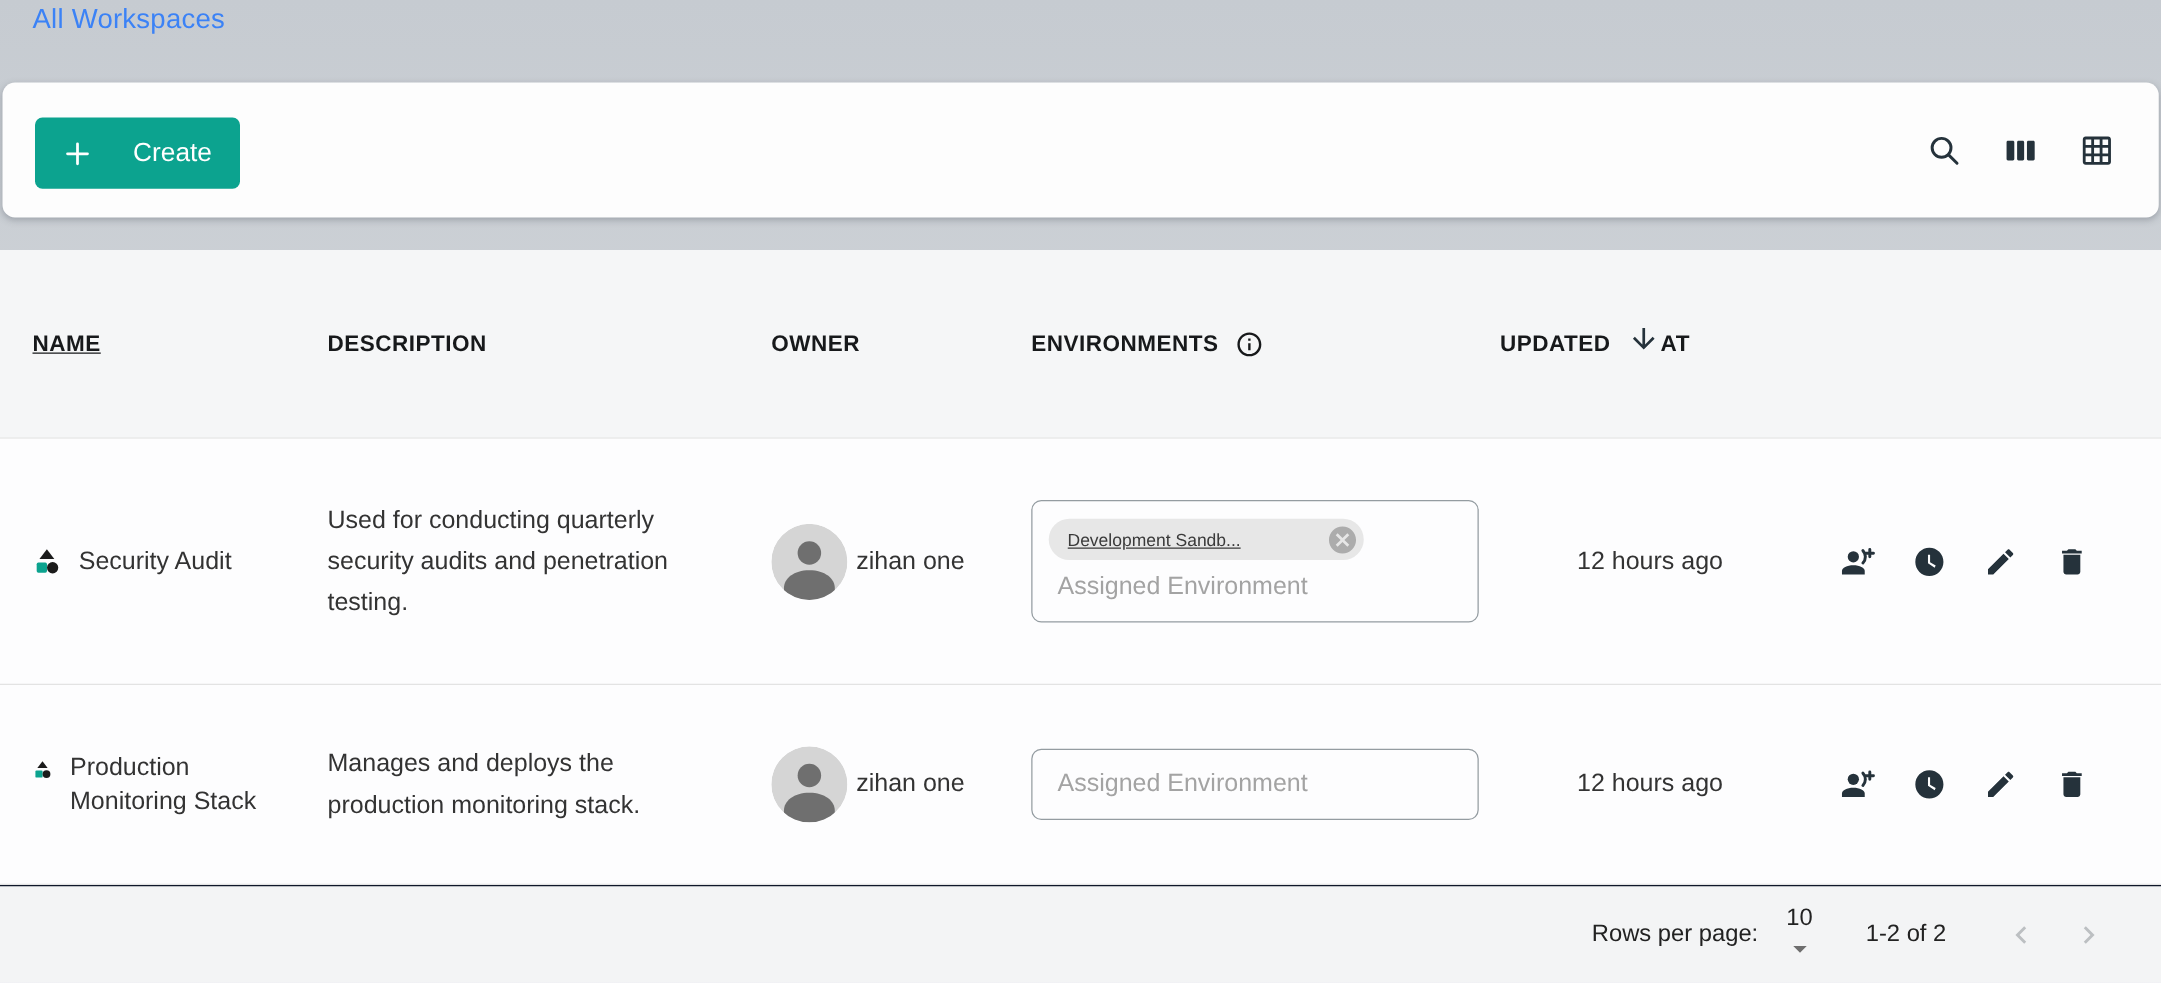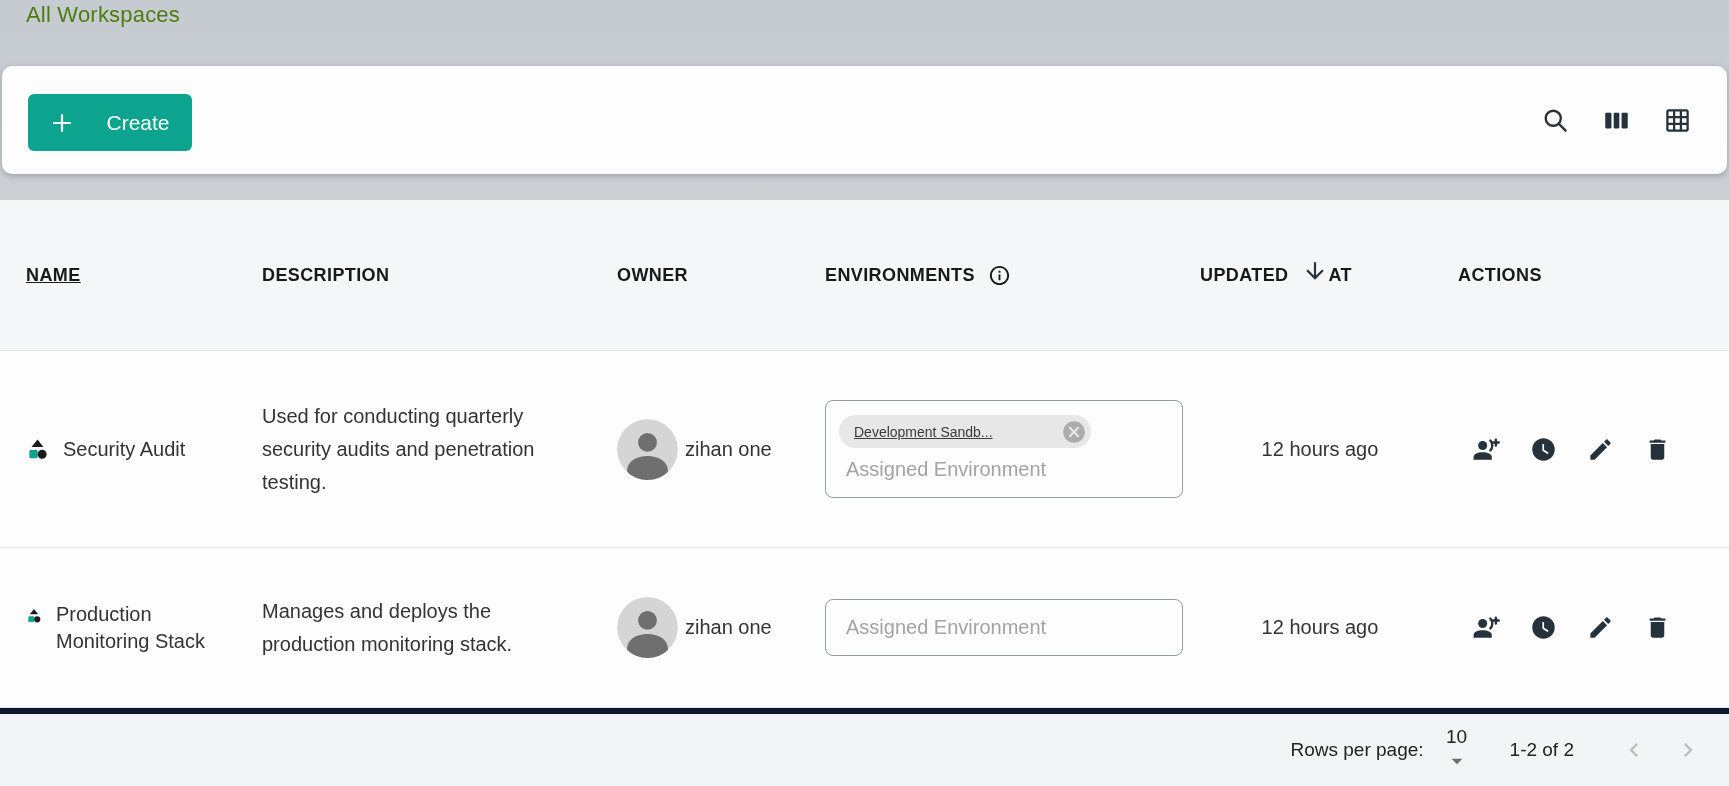--- a/index.html
+++ b/index.html
@@ -5,21 +5,21 @@
   * { margin:0; padding:0; box-sizing:border-box; }
   html,body { width:1729px; height:786px; overflow:hidden; }
   body {
     font-family:"Liberation Sans", sans-serif;
     background:linear-gradient(180deg,#c6cbd1 0%,#d2d6da 60%,#dadde0 100%);
     position:relative;
     color:#2e2e2e;
   }
   .page-title {
     position:absolute; left:26px; top:2px;
-    font-size:22px; color:#4d7c0f; letter-spacing:.2px;
+    font-size:22px; color:#3b82f6; letter-spacing:.2px;
   }
   
   .toolbar-card {
     position:absolute; left:2px; right:2px; top:66px; height:108px;
     background:#fdfdfd; border-radius:10px;
     box-shadow:0 2px 6px rgba(70,78,88,.35);
   }
   .create-btn {
     position:absolute; left:26px; top:28px; width:164px; height:57px;
     background:#0ca38f; border:none; border-radius:6px;
@@ -76,23 +76,23 @@
   }
   .env-chip-label { font-size:14px; color:#3a3a3a; white-space:nowrap; overflow:hidden;text-decoration:underline; }
   .chip-x { width:26px; height:26px; flex:0 0 auto; cursor:pointer; }
   .env-placeholder { font-size:20px; color:#a3a3a3; }
   .env-box.multi .env-placeholder { margin-top:10px; margin-left:7px; }
   .cell-updated { text-align:center; font-size:20px; color:#333; }
   .cell-actions { padding-left:33px; display:flex; align-items:center; gap:30px; }
   .action-icon { width:27px; height:27px; cursor:pointer; display:block; }
   
   .pagination {
-    flex:1; background:#f3f4f5; border-top:6px solid #0f172a;
+    flex:1; background:#f3f4f5; border-top:1px solid #0f172a;
     display:flex; align-items:center; justify-content:flex-end;
-    padding-right:27px; font-size:19px; color:#222;
+    padding-right:44px; font-size:19px; color:#222;
   }
   .rpp-label { margin-right:20px; }
   .rpp-select { display:flex; align-items:center; margin-right:40px; cursor:pointer;flex-direction:column; }
   .rpp-value { font-size:19px; }
   .range-label { margin-right:46px; }
   .page-chevron { width:28px; height:28px; cursor:pointer; display:block; }
   .chev-left { margin-right:26px; }
   .logo-lg { width:23px; height:23px; flex:0 0 auto; }
   .logo-sm { width:16px; height:16px; flex:0 0 auto; align-self:flex-start; margin-top:6px; }
   .row-2 .cell-name { align-items:center; }
@@ -138,21 +138,20 @@
     </div>
     <div class="th th-updated">
       <span class="th-updated-line1">
         <span>UPDATED</span>
         <svg class="sort-arrow" viewBox="0 0 24 24">
             <path fill="#25323B" d="M20 12l-1.41-1.41L13 16.17V4h-2v12.17l-5.58-5.59L4 12l8 8 8-8z"></path>
           </svg>
       </span>
       <span>AT</span>
     </div>
-    <div class="th th-actions">ACTIONS</div>
   </div>
 
   <div class="trow row-1 grid-cols">
     <div class="cell-name">
       <svg class="logo-lg" viewBox="0 0 24 24">
           <polygon points="12,1.5 18.2,9.5 5.8,9.5" fill="#1b1b1b"></polygon>
           <rect x="3.5" y="12.5" width="8.6" height="8.6" rx="1.4" fill="#0CA38F"></rect>
           <circle cx="16.8" cy="16.9" r="4.7" fill="#1b1b1b"></circle>
         </svg>
       <span class="ws-name">Security Audit</span>

